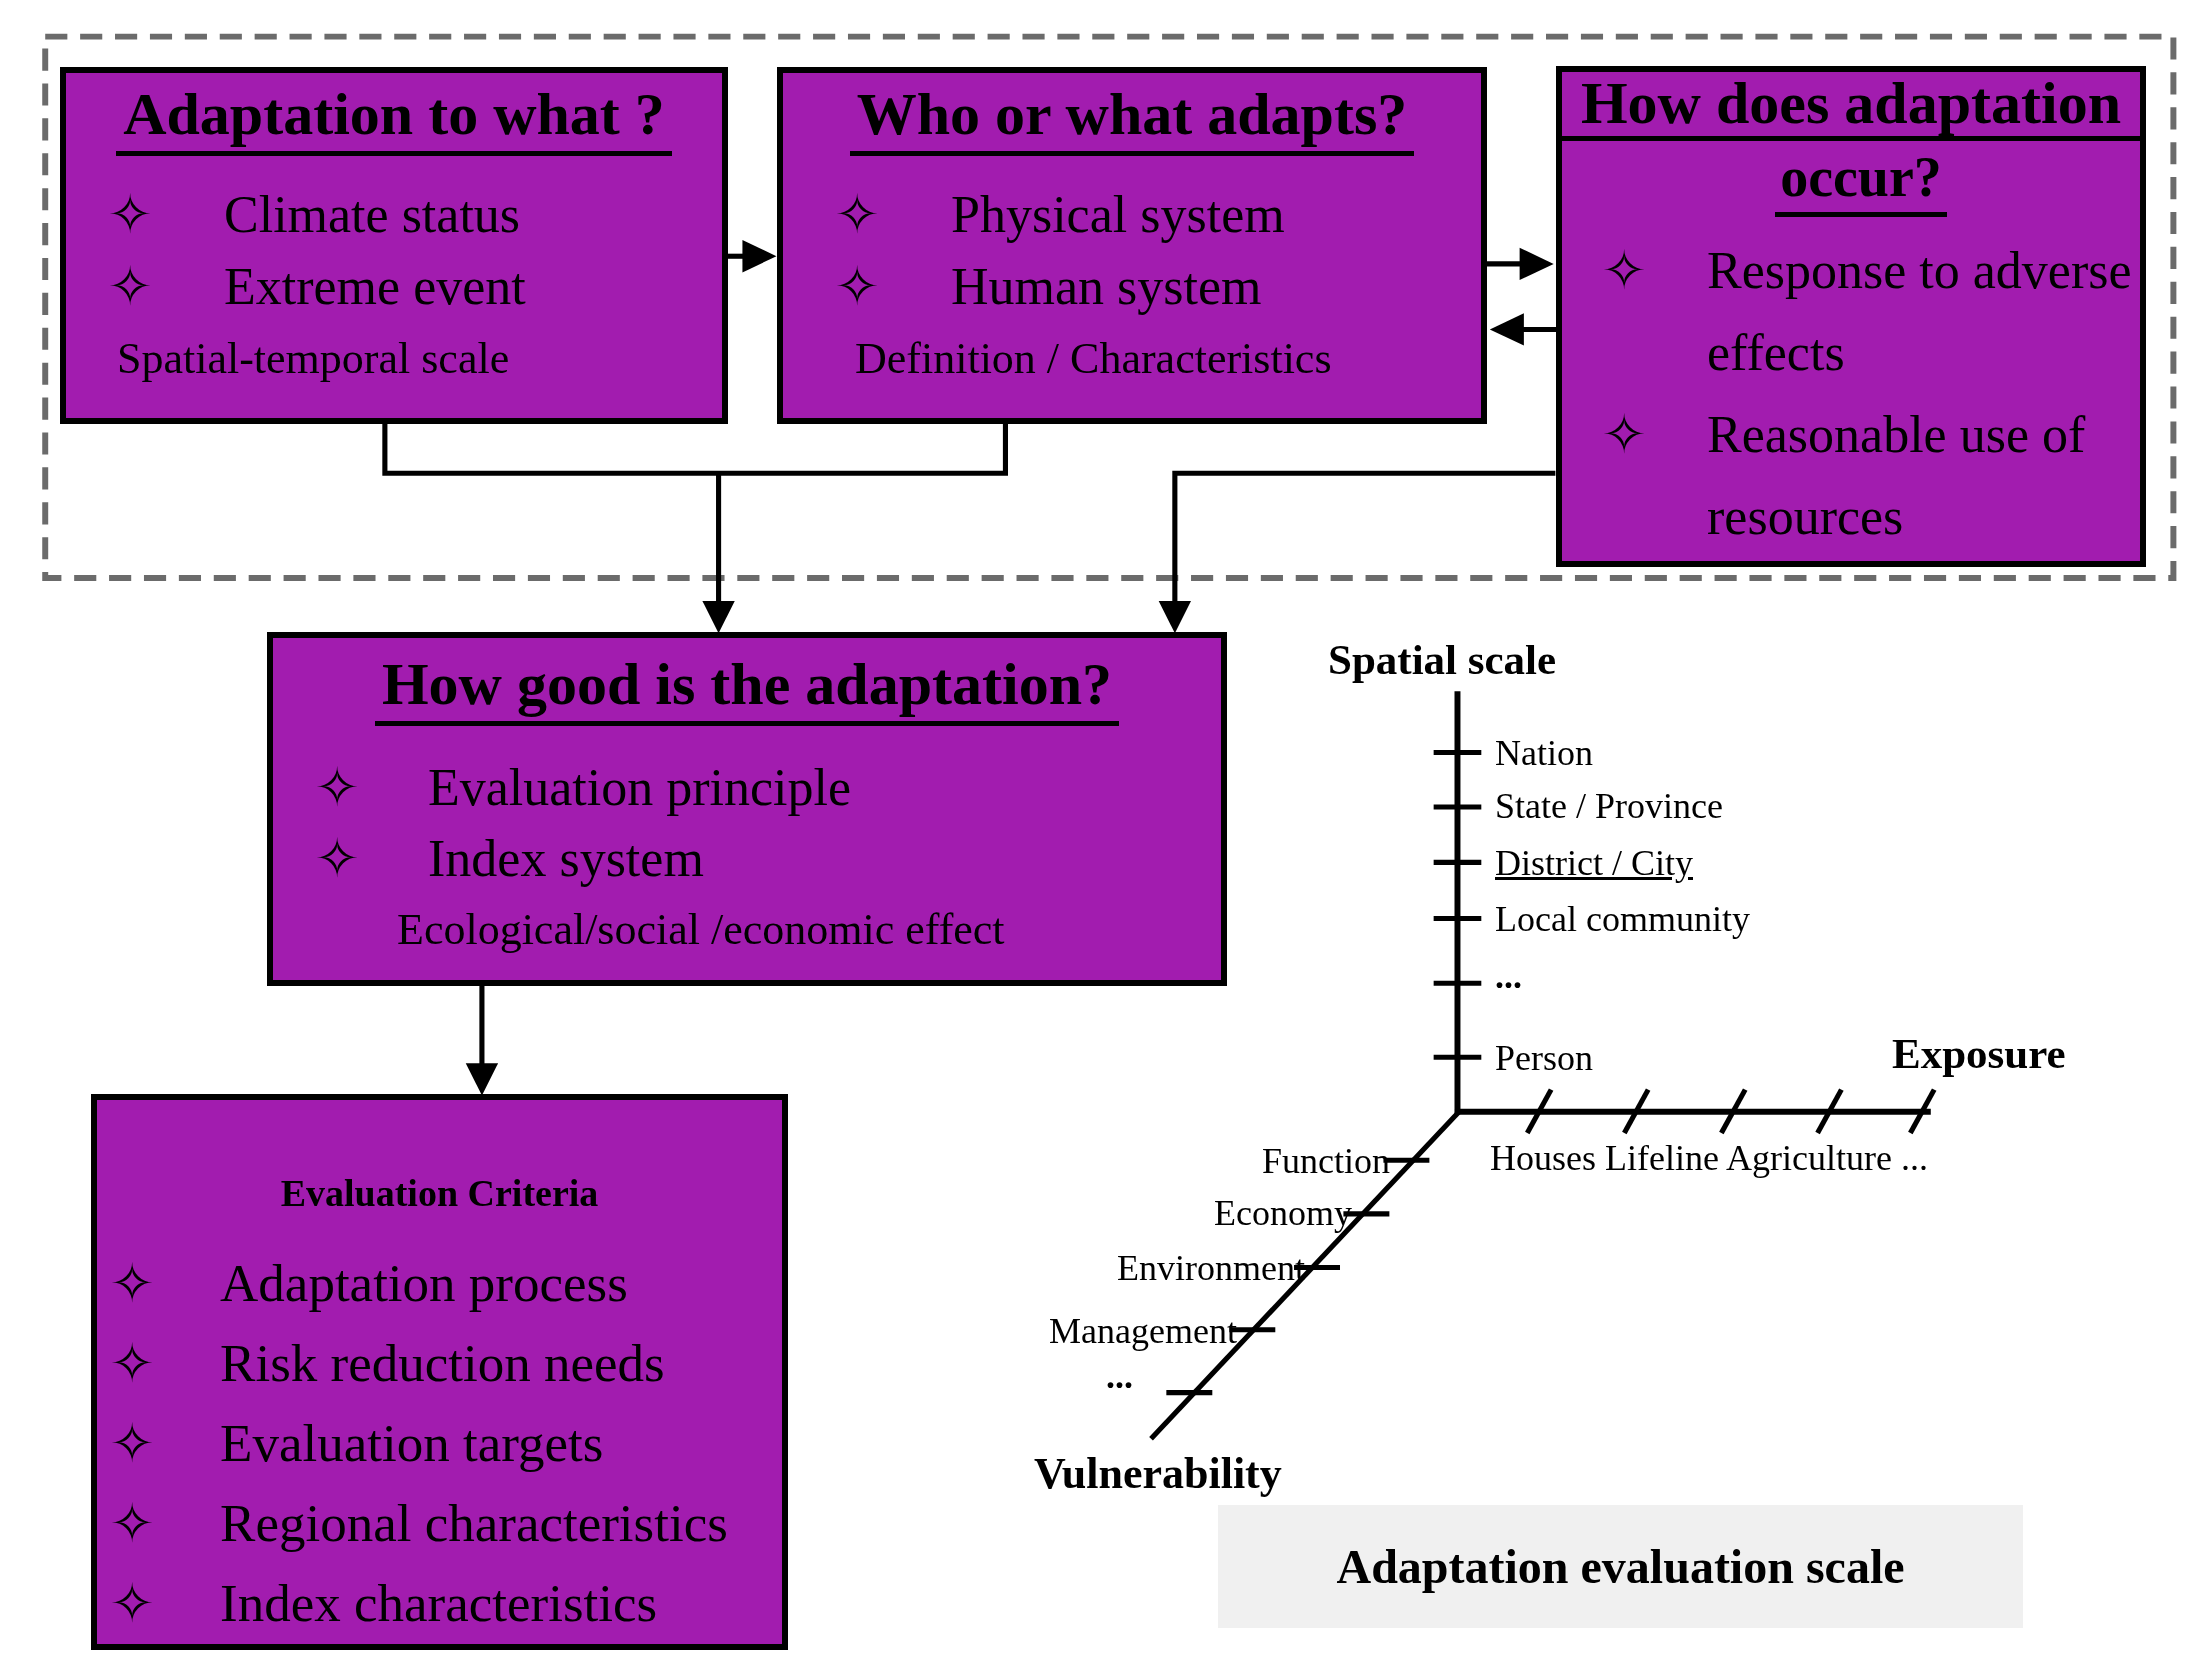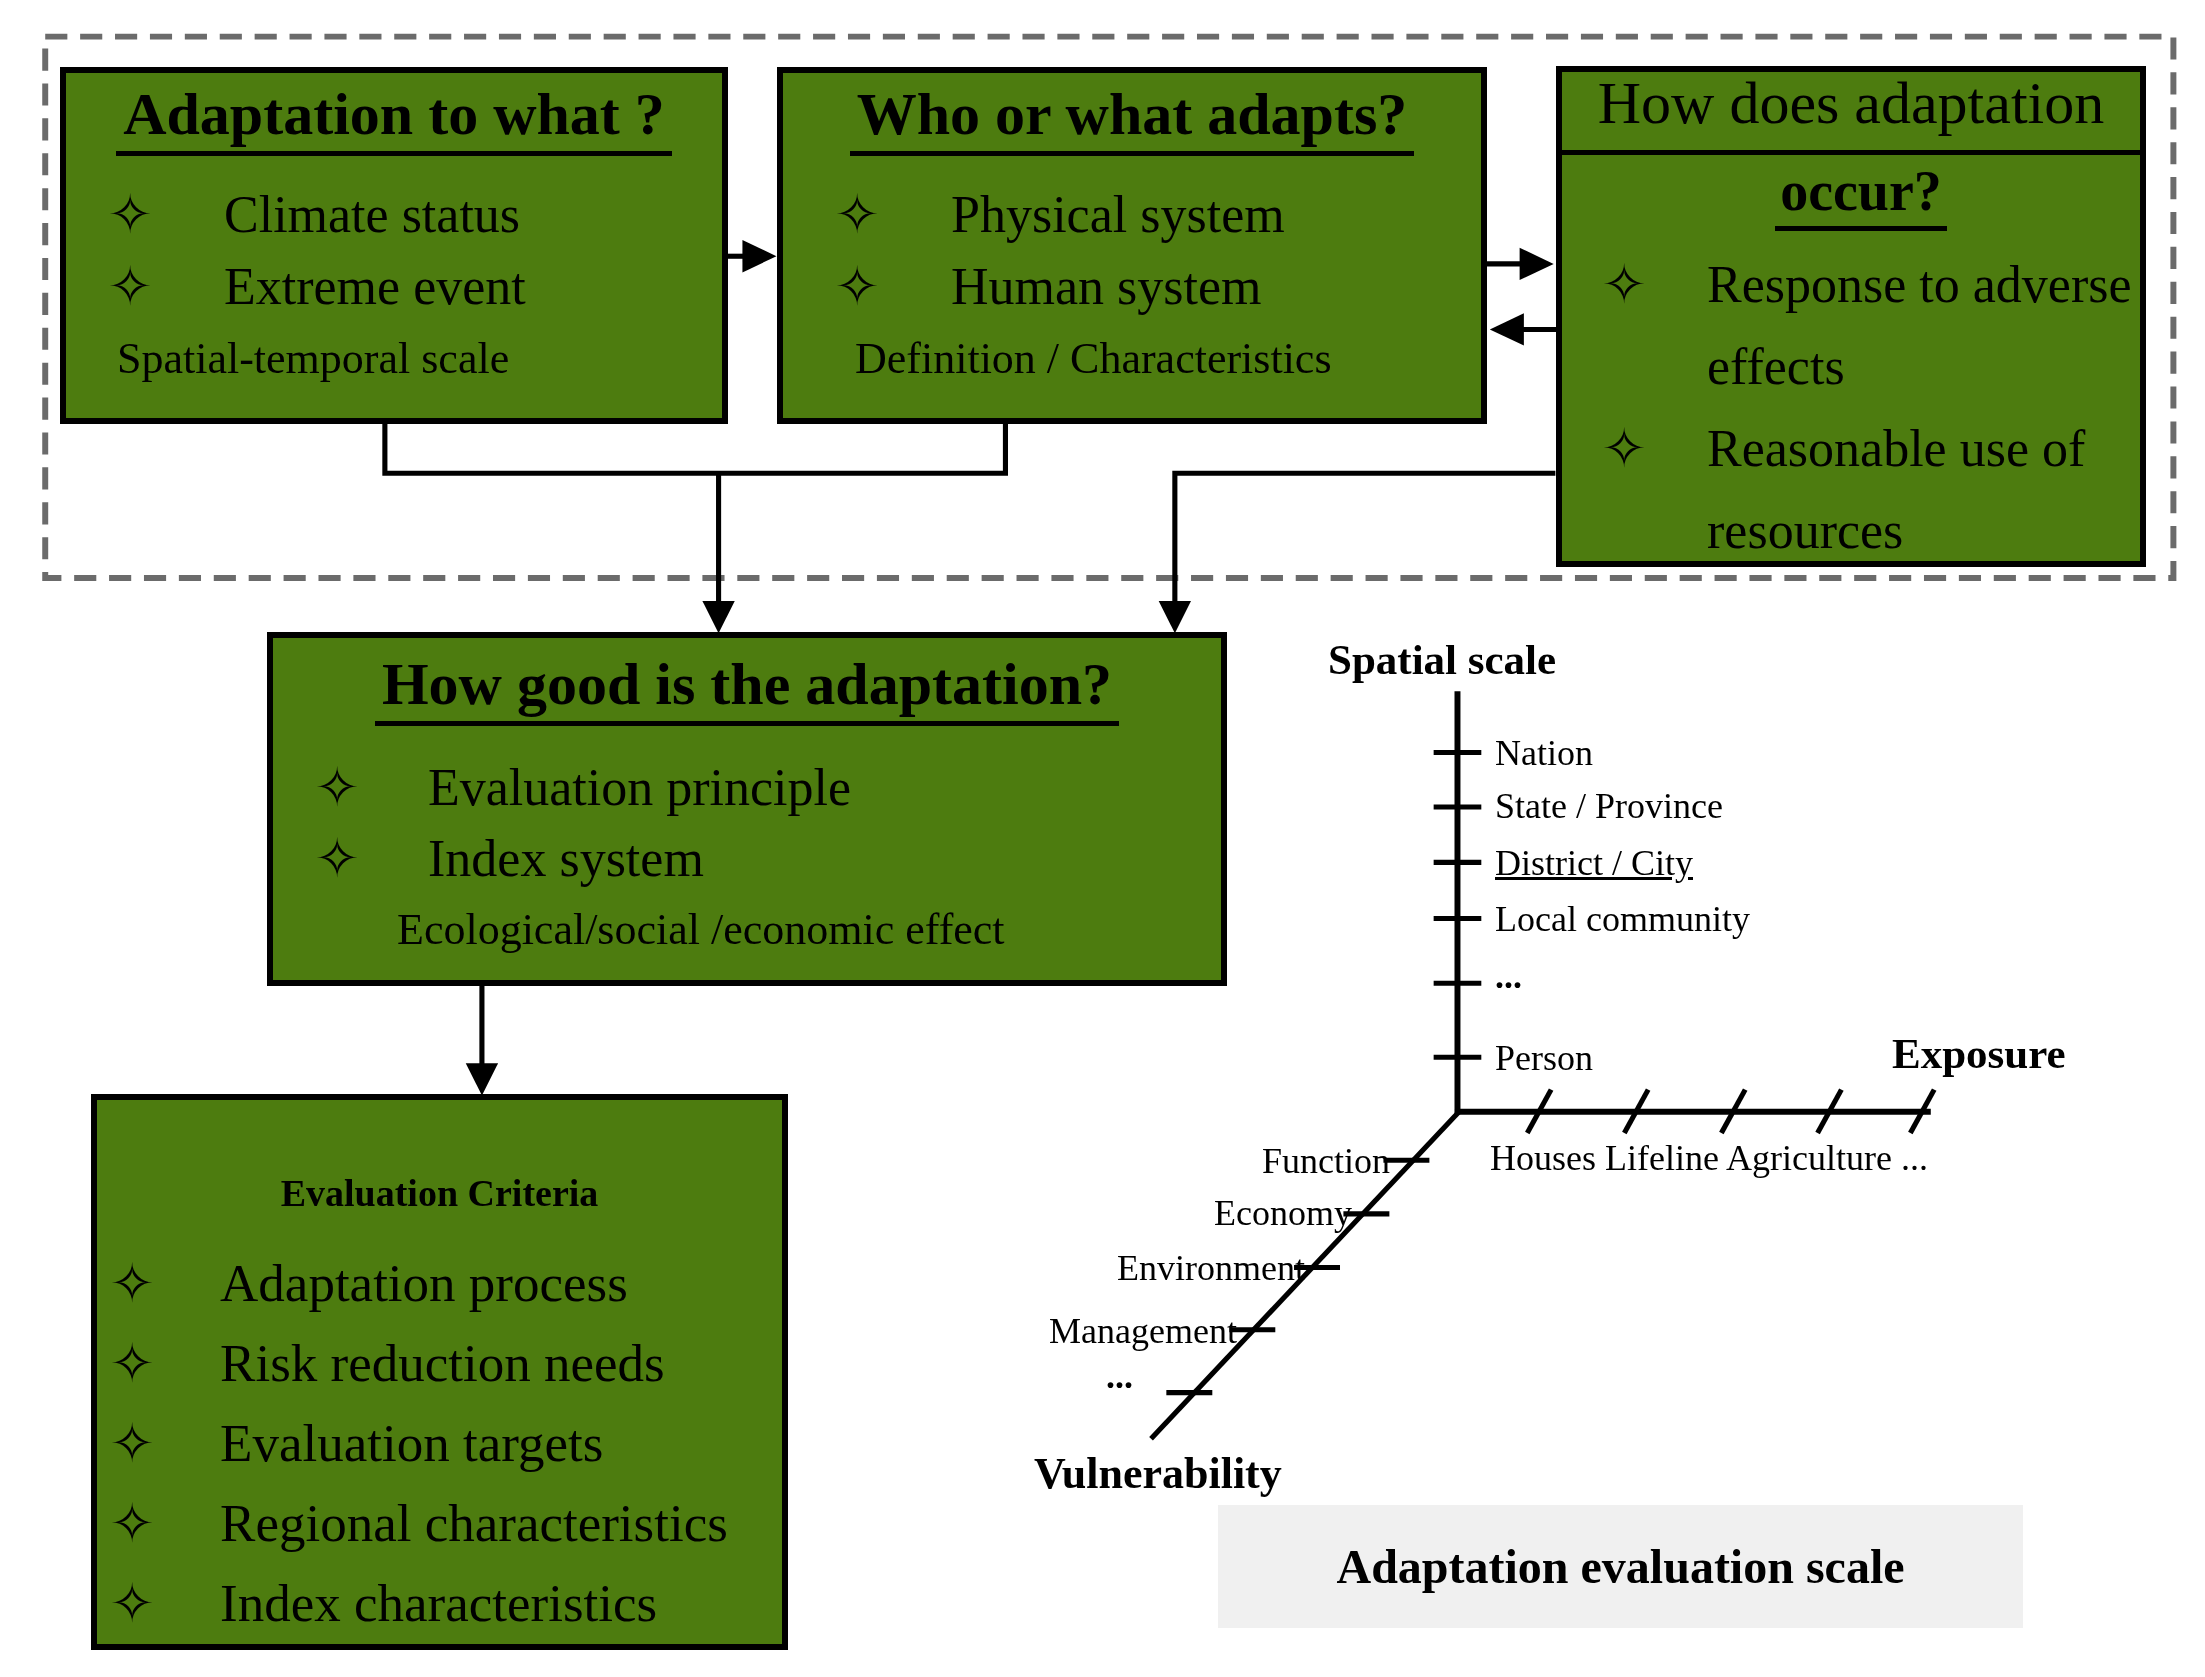--- a/index.html
+++ b/index.html
@@ -8,21 +8,21 @@
     width:2205px;height:1677px;
     background:#ffffff;
     font-family:"Liberation Serif","DejaVu Serif",serif;
     color:#000;
     overflow:hidden;
   }
   #lines{position:absolute;left:0;top:0;width:2205px;height:1677px;}
 
   .box{
     position:absolute;
-    background:#4d7c0f;
+    background:#a21caf;
     border:6px solid #000;
     box-sizing:border-box;
   }
   #box-what {left:60px;  top:67px;  width:668px;  height:357px;}
   #box-who  {left:777px; top:67px;  width:710px;  height:357px;}
   #box-how  {left:1556px;top:66px;  width:590px;  height:501px;}
   #box-good {left:267px; top:632px; width:960px; height:354px;}
   #box-crit {left:91px; top:1094px;width:697px;  height:556px;}
 
   .box-title{text-align:center;font-weight:bold;font-size:60px;line-height:68px;margin-top:6.8px;}
@@ -39,21 +39,21 @@
   #box-who .items{margin-top:22px;}
   #box-who .bullet{margin-left:44px;}
   #box-who .footer-line{padding-left:72px;}
 
   #box-good .box-title{margin-top:12px;}
   #box-good .items{margin-top:25.5px;}
   #box-good .row{height:71px;}
   #box-good .item-text{margin-left:61px;}
   #box-good .footer-line{padding-left:124px;height:71px;}
 
-  .b3t1{font-weight:normal;font-size:60px;line-height:63px;text-align:center;border-bottom:5.1px solid #000;padding-bottom:15px;}
+  .b3t1{font-weight:bold;font-size:60px;line-height:63px;text-align:center;border-bottom:5.1px solid #000;padding-bottom:1px;}
   .b3t2{text-align:center;font-weight:bold;font-size:56px;line-height:65px;margin-top:4px;padding-left:20px;}
   .b3t2 .u{display:inline-block;border-bottom:5.1px solid #000;padding:0 5.1px 1.7px 5.1px;}
   #box-how .items{margin-top:13.6px;}
   #box-how .row{align-items:flex-start;height:auto;line-height:82px;}
   #box-how .bullet{margin-left:32px;line-height:82px;}
   #box-how .item-text{margin-left:53px;width:430px;white-space:normal;}
 
   #box-crit .box-title{font-size:38px;line-height:61px;margin-top:63px;}
   #box-crit .items{margin-top:19px;}
   #box-crit .row{height:80px;font-size:53px;}

